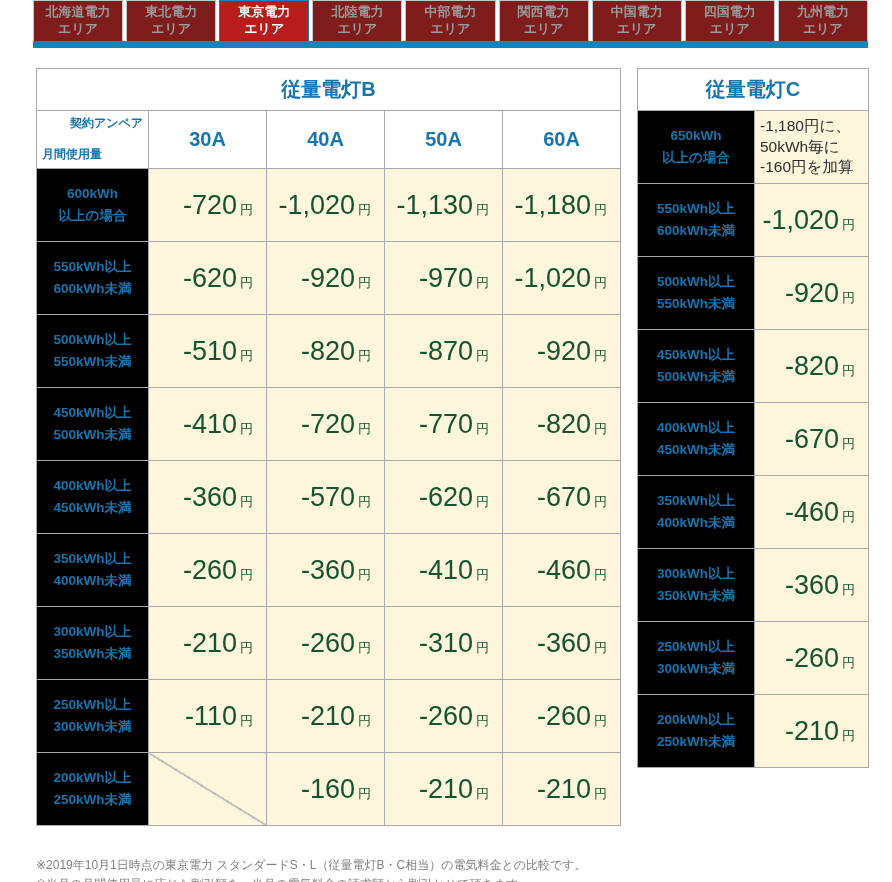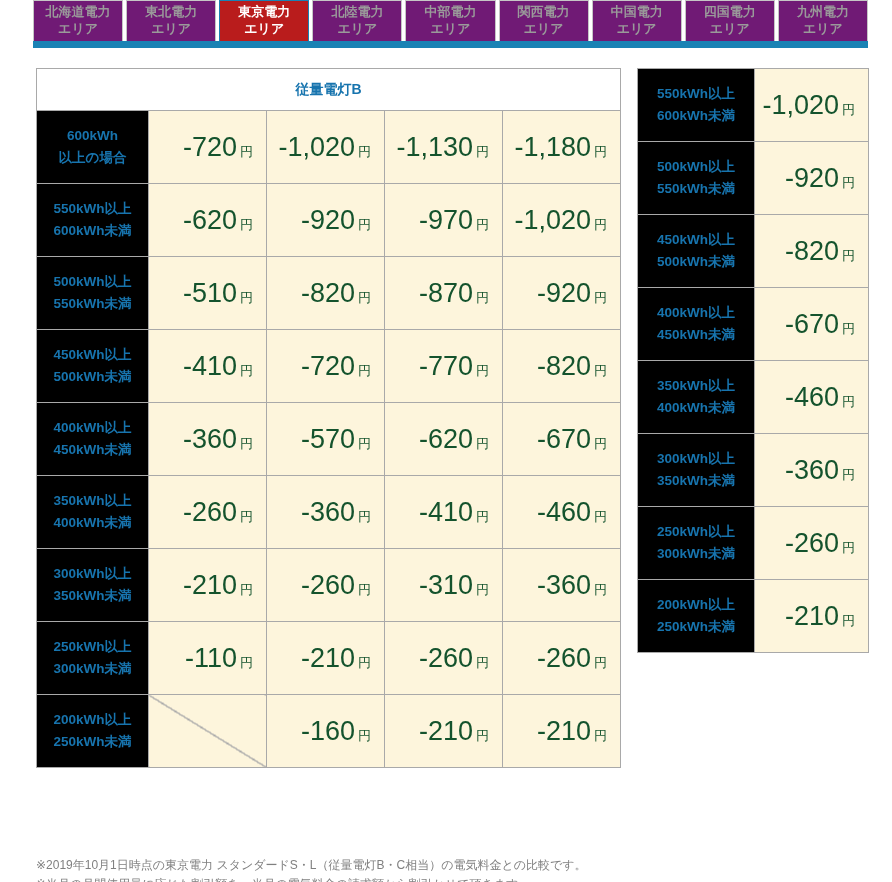--- a/index.html
+++ b/index.html
@@ -23,21 +23,21 @@
   .tab {
     flex: 1 1 0;
     display: flex;
     flex-direction: column;
     justify-content: center;
     align-items: center;
     height: 41px;
     box-sizing: border-box;
     border: 1px solid #c6c6c6;
     border-bottom: none;
-    background: #701a75;
+    background: #7f1d1d;
     color: #9a9a9a;
     font-size: 13px;
     font-weight: bold;
     line-height: 1.3;
     text-decoration: none;
     cursor: pointer;
     text-align: center;
   }
   .tab span { display: block; }
   .tab.active {
@@ -61,21 +61,21 @@
   }
   th, td {
     border: 1px solid #a9a9a9;
     padding: 0;
     box-sizing: border-box;
   }
   .title-row td {
     height: 42px;
     text-align: center;
     vertical-align: middle;
-    font-size: 14px;
+    font-size: 20px;
     font-weight: bold;
     color: #1774ae;
     background: #ffffff;
   }
   .head-row th {
     height: 58px;
     text-align: center;
     vertical-align: middle;
     font-size: 20px;
     font-weight: bold;
@@ -198,20 +198,30 @@
         <col style="width:112px">
         <col style="width:118px">
         <col style="width:118px">
         <col style="width:118px">
         <col style="width:118px">
       </colgroup>
     <tbody>
         <tr class="title-row">
           <td colspan="5">従量電灯B</td>
         </tr>
+    <tr class="head-row">
+      <th class="corner">
+        <span class="c-top">契約アンペア</span>
+        <span class="c-bottom">月間使用量</span>
+      </th>
+      <th>30A</th>
+      <th>40A</th>
+      <th>50A</th>
+      <th>60A</th>
+    </tr>
     <tr class="drow">
       <th class="rlabel">600kWh
 以上の場合</th>
       <td class="val"><span class="num">-720</span><span class="yen">円</span></td>
       <td class="val"><span class="num">-1,020</span><span class="yen">円</span></td>
       <td class="val"><span class="num">-1,130</span><span class="yen">円</span></td>
       <td class="val"><span class="num">-1,180</span><span class="yen">円</span></td>
     </tr>
     <tr class="drow">
       <th class="rlabel">550kWh以上
@@ -279,20 +289,30 @@
     </tr>
   </tbody>
     </table>
 
   <table id="tableC">
     <colgroup>
         <col style="width:117px">
         <col style="width:114px">
       </colgroup>
     <tbody>
+        <tr class="title-row">
+          <td colspan="2">従量電灯C</td>
+        </tr>
+    <tr class="drow">
+      <th class="rlabel">650kWh
+以上の場合</th>
+      <td class="val special">-1,180円に、
+50kWh毎に
+-160円を加算</td>
+    </tr>
     <tr class="drow">
       <th class="rlabel">550kWh以上
 600kWh未満</th>
       <td class="val"><span class="num">-1,020</span><span class="yen">円</span></td>
     </tr>
     <tr class="drow">
       <th class="rlabel">500kWh以上
 550kWh未満</th>
       <td class="val"><span class="num">-920</span><span class="yen">円</span></td>
     </tr>

